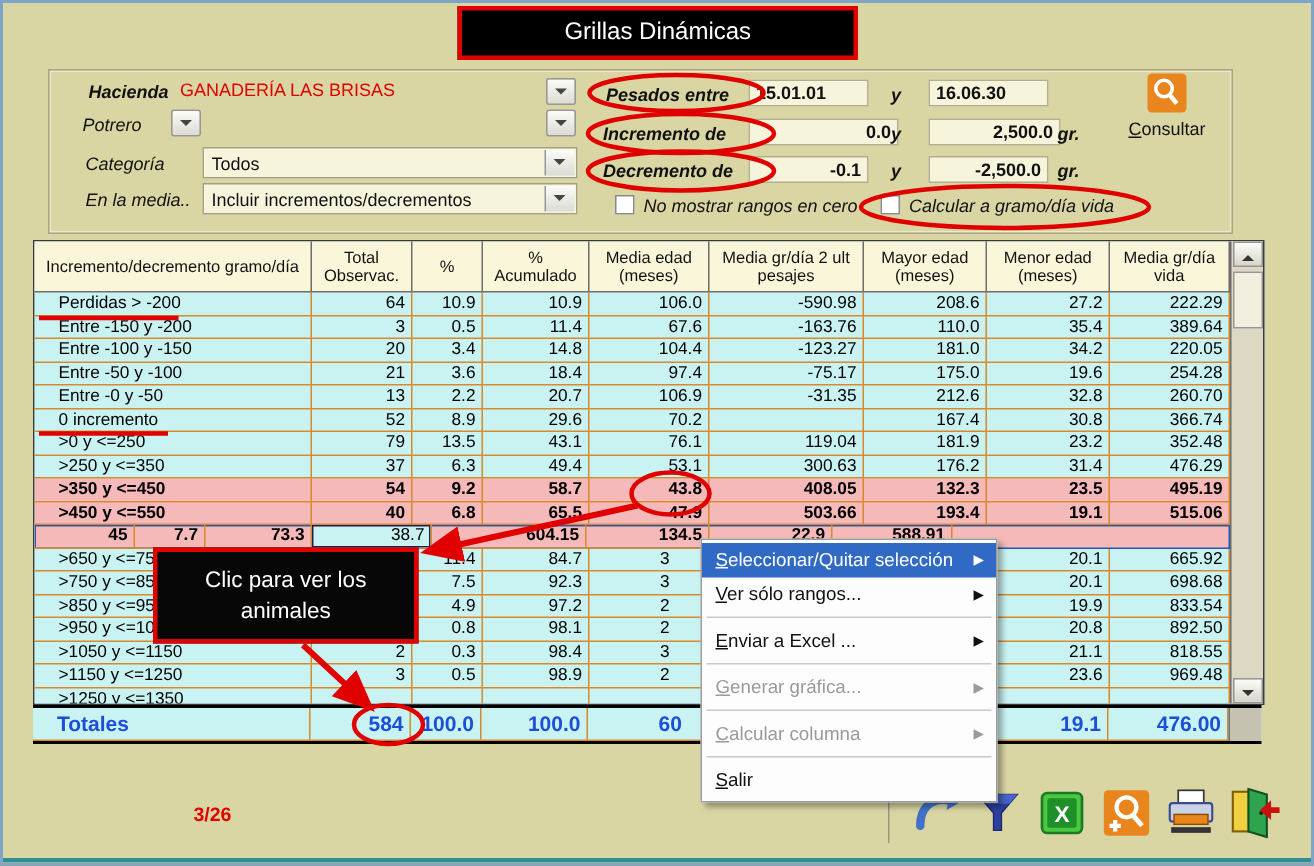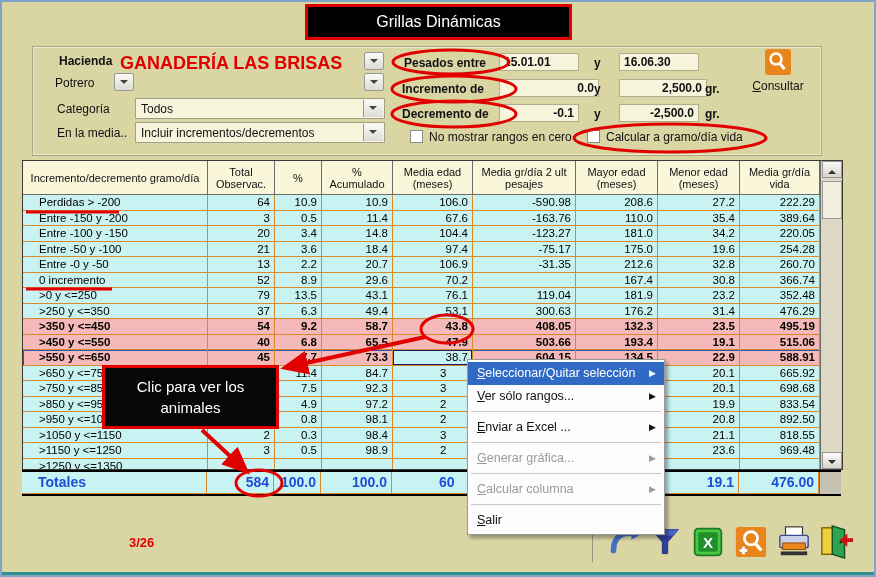--- a/index.html
+++ b/index.html
@@ -14,23 +14,23 @@
   .winbtn{position:absolute;top:5px;width:27px;height:18px;background:linear-gradient(#f5f4ef,#d8d6cc);
     border:1px solid #8e8e8e;border-radius:3px;box-sizing:border-box;color:#555;
     display:flex;align-items:center;justify-content:center;font-size:12px;line-height:1;}
   #btn-min{left:779px}#btn-max{left:808px}#btn-close{left:837px}
   #btn-min i{display:block;width:10px;height:3px;background:#6b6b6b;margin-top:6px;}
   #btn-max i{display:block;width:9px;height:8px;border:2px solid #6b6b6b;box-sizing:border-box;}
   #btn-close{font-size:14px;font-weight:bold;color:#6b6b6b;}
   
   #formpanel{position:absolute;left:30px;top:44px;width:788px;height:108px;
     border:1px solid #aaa687;box-shadow:inset 0 0 0 1px #eeeac8;}
-  .flabel{position:absolute;font-size:12px;color:#111;}
+  .flabel{position:absolute;font-size:12px;color:#111;font-style:italic;}
   .fbold{font-weight:bold;}
-  #hacienda-value{position:absolute;font-size:18px;font-weight:bold;color:#e00000;}
+  #hacienda-value{position:absolute;font-size:12px;font-weight:normal;color:#e00000;}
   .combo-arrow{position:absolute;width:20px;height:18px;background:linear-gradient(#fbfbf9,#dcdcd4);
     border:1px solid #979797;border-radius:2px;box-sizing:border-box;}
   .combo-arrow::after{content:"";position:absolute;left:5px;top:6px;border:4px solid transparent;
     border-top-color:#444;}
   .combo{position:absolute;height:21px;background:#f7f4dc;border:1px solid #a3a085;box-sizing:border-box;}
   .combo .cval{position:absolute;left:5px;top:3px;font-size:12px;color:#111;white-space:nowrap;}
   .combo .carr{position:absolute;right:1px;top:1px;width:19px;height:17px;
     background:linear-gradient(#fbfbf9,#dcdcd4);border-left:1px solid #979797;}
   .combo .carr::after{content:"";position:absolute;left:5px;top:6px;border:4px solid transparent;border-top-color:#444;}
   .field{position:absolute;height:18px;background:#f7f4dc;border:1px solid #b1ad8e;box-sizing:border-box;
@@ -275,21 +275,20 @@
           <div class="cell num" style="width: 67px;">40</div>
           <div class="cell num" style="width: 47px;">6.8</div>
           <div class="cell num" style="width: 71px;">65.5</div>
           <div class="cell num" style="width: 80px;">47.9</div>
           <div class="cell num" style="width: 103px;">503.66</div>
           <div class="cell num" style="width: 82px;">193.4</div>
           <div class="cell num" style="width: 82px;">19.1</div>
           <div class="cell num" style="width: 80px;">515.06</div>
         </div>
         <div class="grow pink selected">
-          <div class="cell lab" style="width: 185px;">&gt;550 y &lt;=650</div>
           <div class="cell num" style="width: 67px;">45</div>
           <div class="cell num" style="width: 47px;">7.7</div>
           <div class="cell num" style="width: 71px;">73.3</div>
           <div class="cell num focus" style="width: 80px;">38.7</div>
           <div class="cell num" style="width: 103px;">604.15</div>
           <div class="cell num" style="width: 82px;">134.5</div>
           <div class="cell num" style="width: 82px;">22.9</div>
           <div class="cell num" style="width: 80px;">588.91</div>
         </div>
         <div class="grow cyan">

